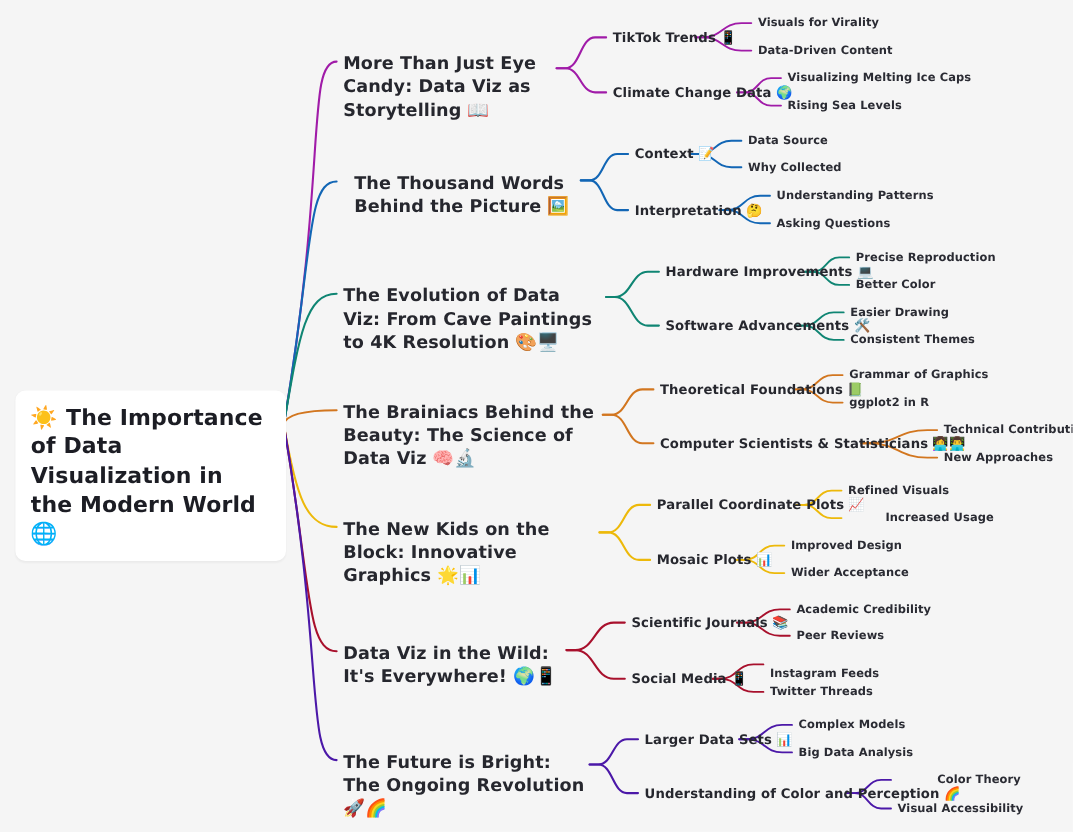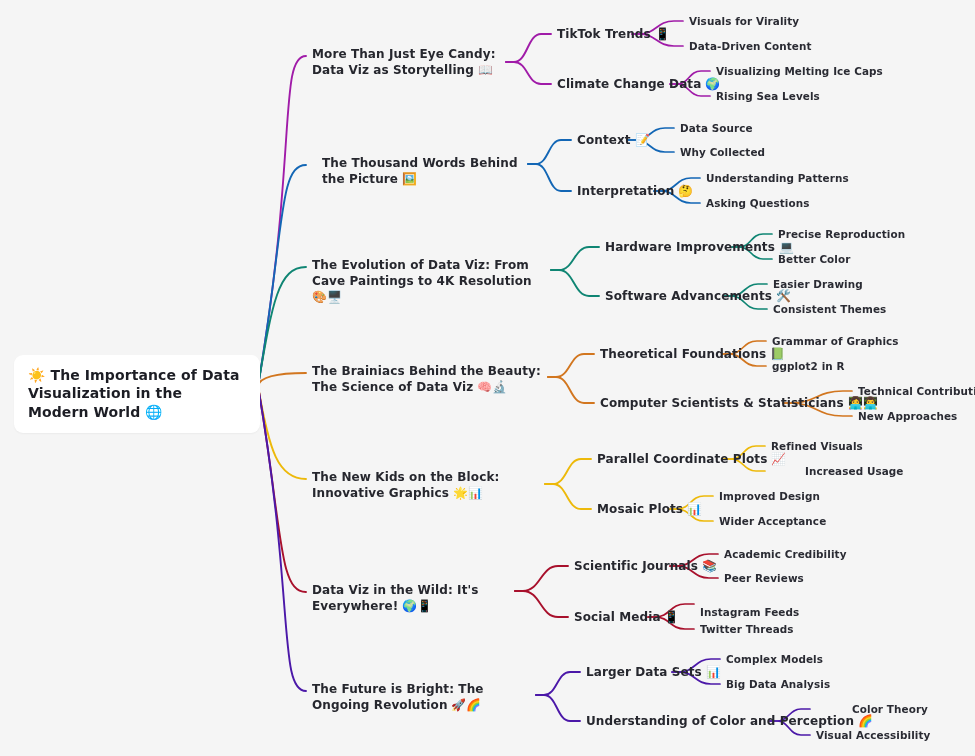--- a/index.html
+++ b/index.html
@@ -39,28 +39,28 @@
     position: absolute;
     white-space: nowrap;
     line-height: 1.32;
     letter-spacing: 0.1px;
     font-weight: bold;
   }
   .node-root {
     background: #ffffff;
     border-radius: 9px;
     padding: 11px 15px 12px 14px;
-    font-size: 14px;
+    font-size: 20px;
     color: #1c1d24;
     white-space: normal;
     box-sizing: border-box;
     box-shadow: 0 1px 2px rgba(0,0,0,0.045);
   }
   .node-l1 {
-    font-size: 12px;
+    font-size: 16px;
     color: #26272e;
     white-space: normal;
   }
   .node-l2 {
     font-size: 12px;
     color: #26272e;
   }
   .node-l3 {
     font-size: 10.4px;
     color: #2a2b33;

